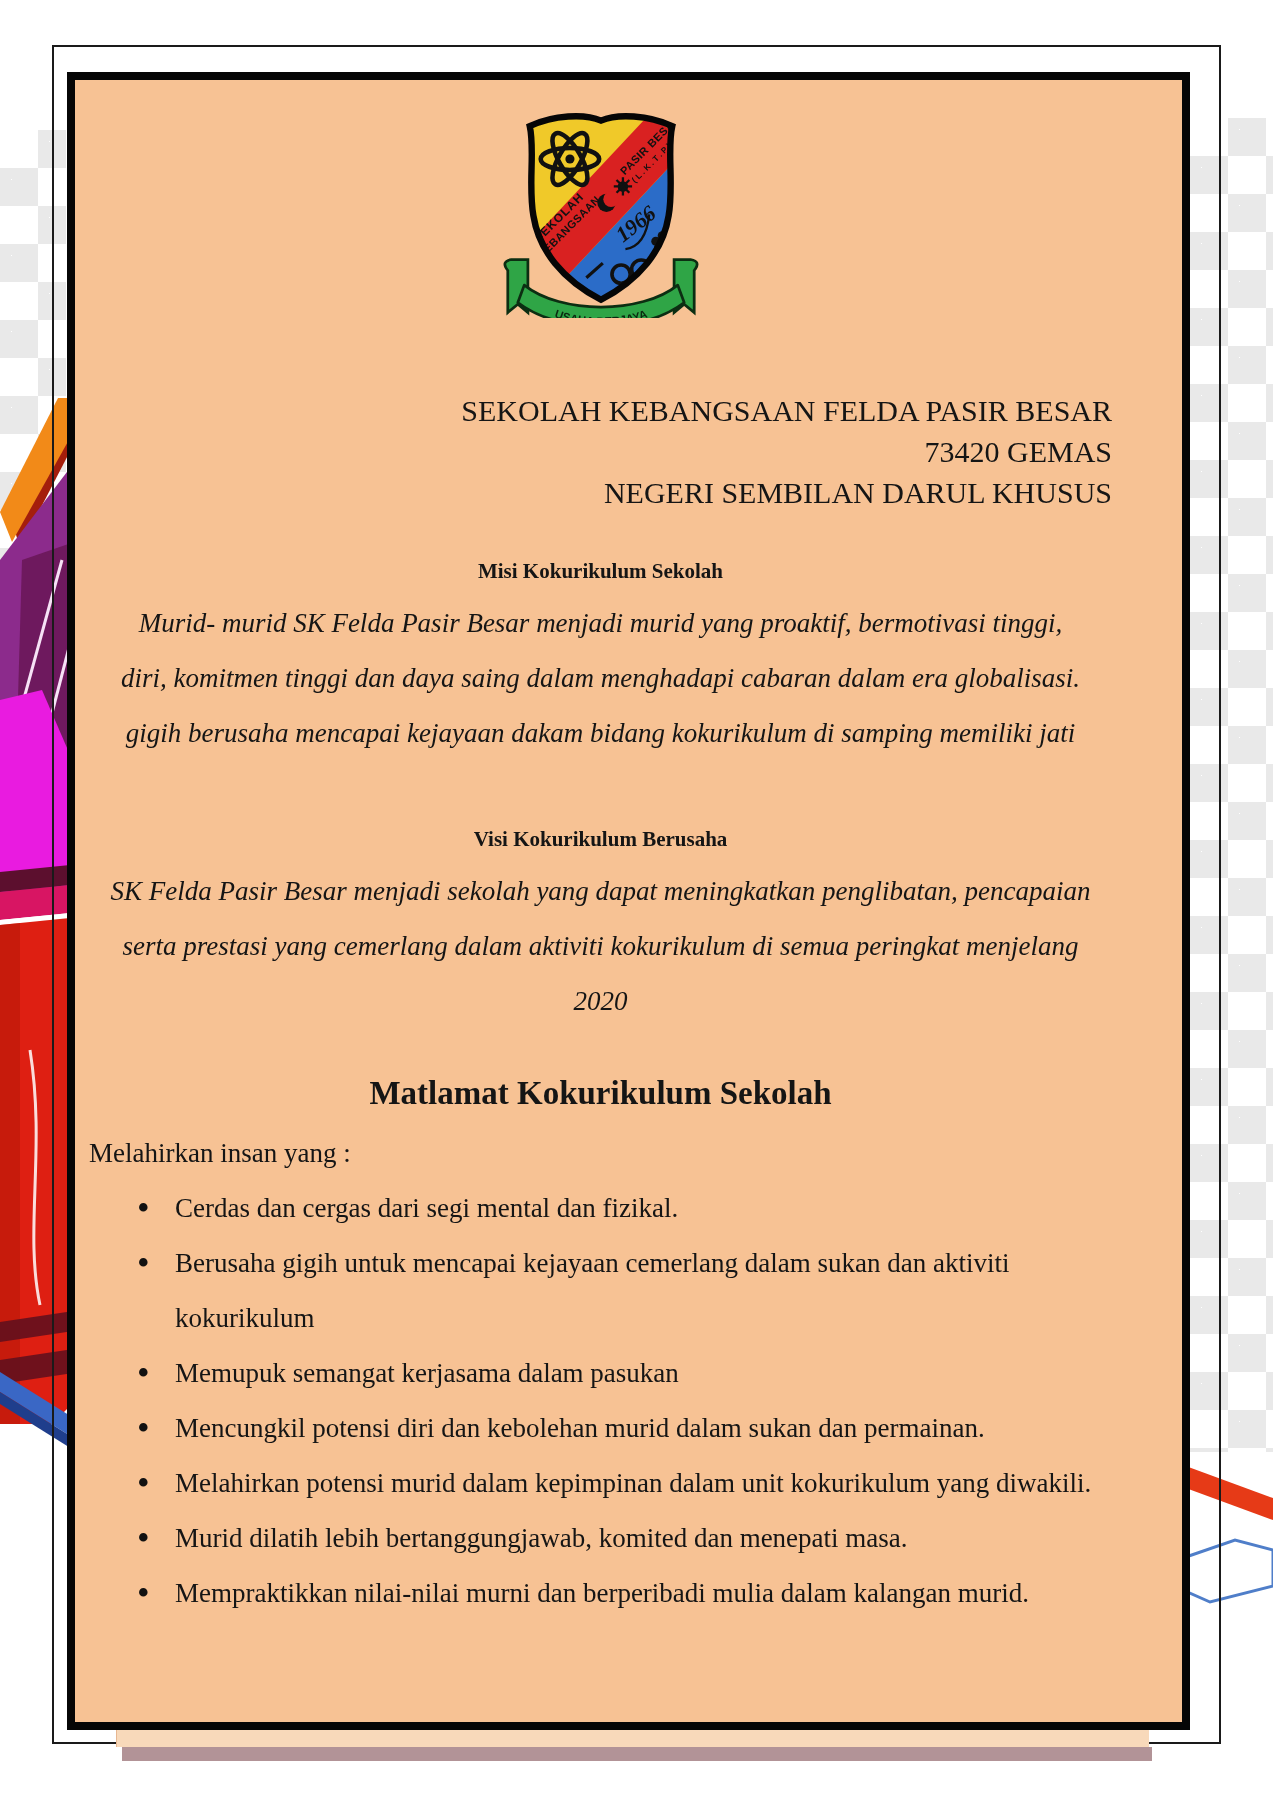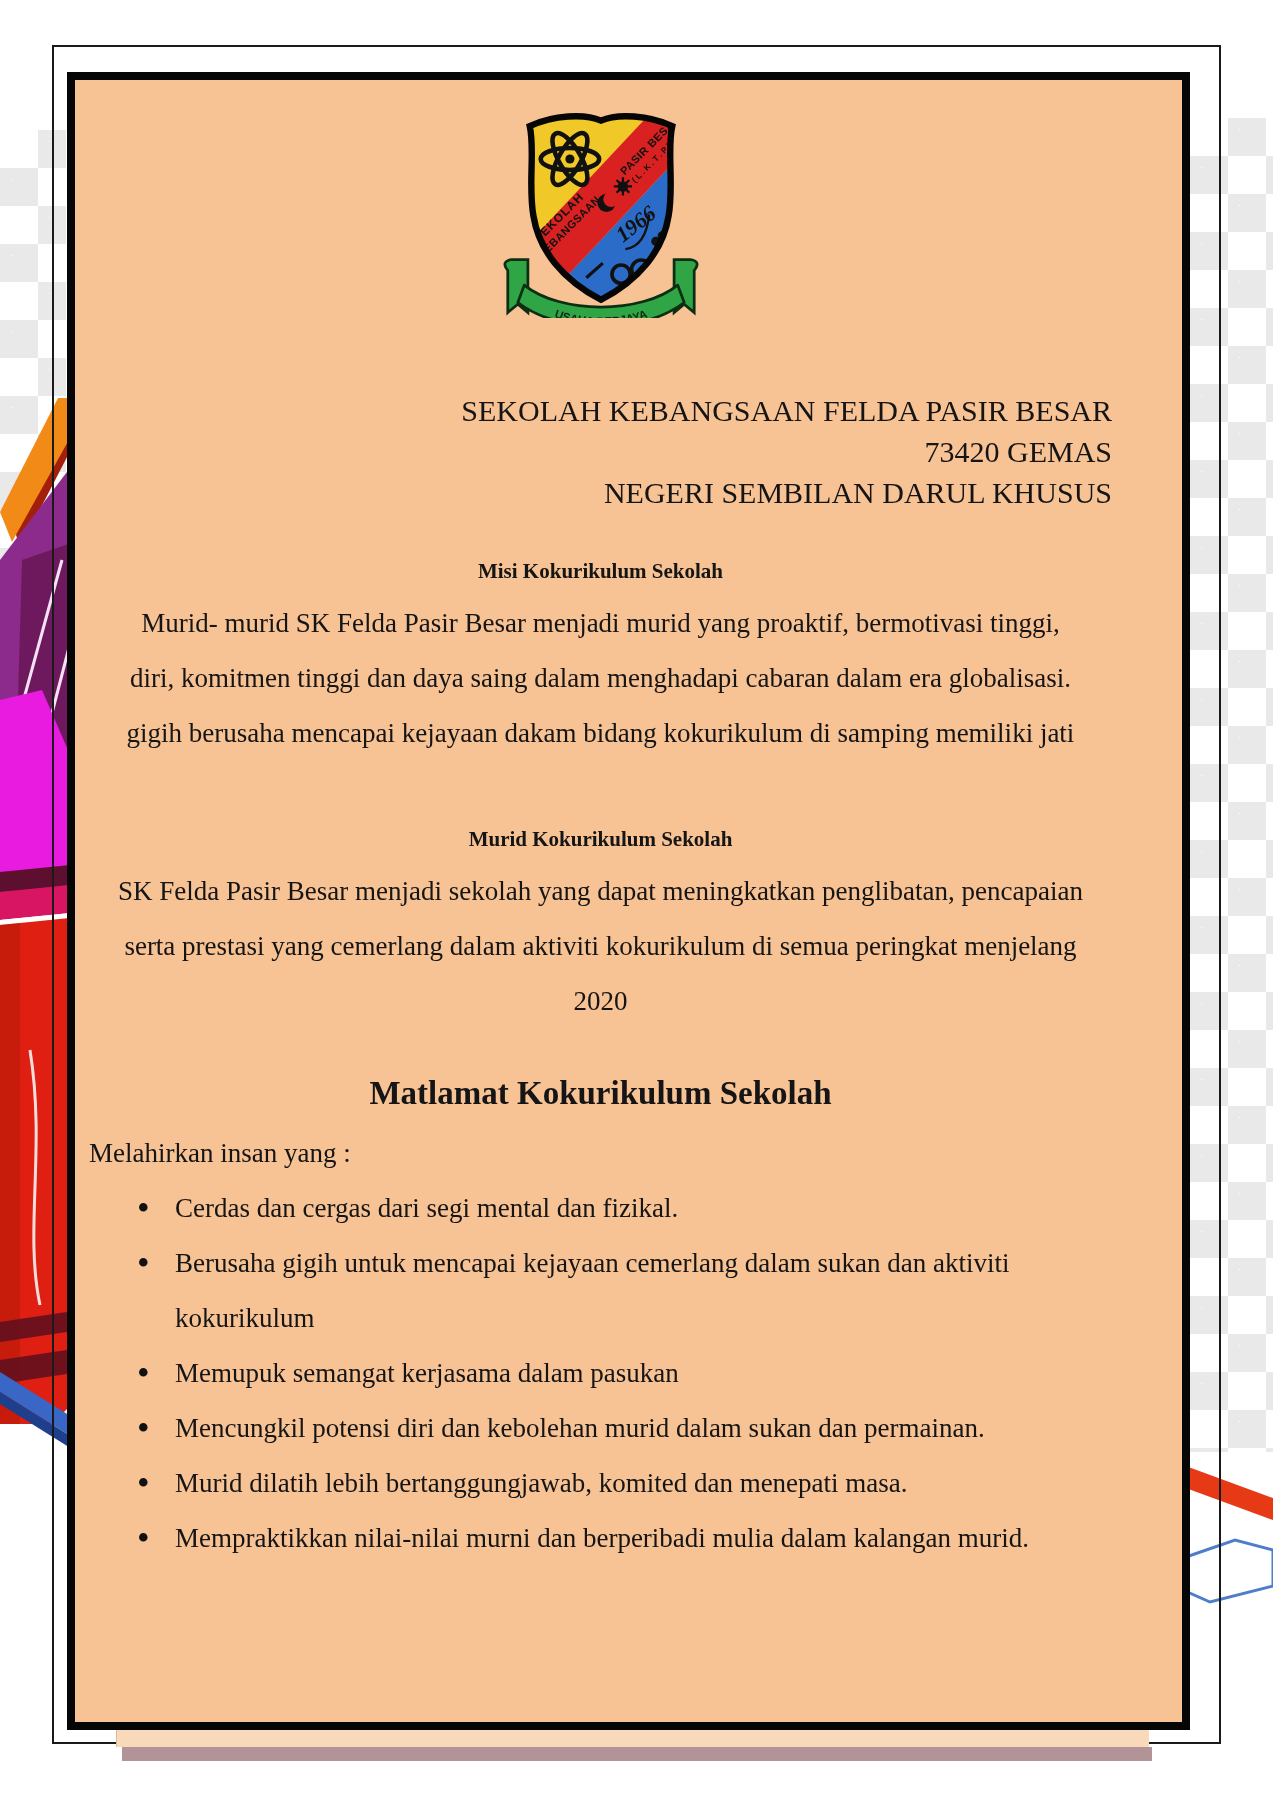--- a/index.html
+++ b/index.html
@@ -36,21 +36,21 @@
 
   .logo-wrap { text-align:center; margin-top:26px; height:214px; }
 
   .school-title { margin-top:70px; font-size:30px; line-height:41px; text-align:right; white-space:nowrap; }
 
   .section-heading { margin-top:46px; font-size:21px; font-weight:bold; text-align:center; }
   #visi-heading    { margin-top:66px; }
   #matlamat-heading{ font-size:33px; }
 
   .para { margin-top:12px; font-size:27px; line-height:55px; text-align:center; }
-  .para > div { white-space:nowrap; }
+  .para > div { white-space:nowrap;font-style:italic; }
 
   .intro { margin-top:14px; font-size:27px; line-height:55px; }
 
   ul.goals { margin:0; padding:0; list-style:none; font-size:27px; line-height:55px; }
   ul.goals li { position:relative; padding-left:86px; }
   ul.goals li::before {
     content:"\2022"; position:absolute; left:48px; top:0;
     font-size:36px; line-height:55px; color:#111;
   }
 </style>
@@ -191,34 +191,35 @@
         <div>NEGERI SEMBILAN DARUL KHUSUS</div>
       </div>
 
       <div class="section-heading" id="misi-heading">Misi Kokurikulum Sekolah</div>
       <div class="para">
         <div>Murid- murid SK Felda Pasir Besar menjadi murid yang proaktif, bermotivasi tinggi,</div>
         <div>diri, komitmen tinggi dan daya saing dalam menghadapi cabaran dalam era globalisasi.</div>
         <div>gigih berusaha mencapai kejayaan dakam bidang kokurikulum di samping memiliki jati</div>
       </div>
 
-      <div class="section-heading" id="visi-heading">Murid Kokurikulum Sekolah</div>
+      <div class="section-heading" id="visi-heading">Visi Kokurikulum Berusaha</div>
       <div class="para">
         <div>SK Felda Pasir Besar menjadi sekolah yang dapat meningkatkan penglibatan, pencapaian</div>
         <div>serta prestasi yang cemerlang dalam aktiviti kokurikulum di semua peringkat menjelang</div>
         <div>2020</div>
       </div>
 
       <div class="section-heading" id="matlamat-heading">Matlamat Kokurikulum Sekolah</div>
       <div class="intro">Melahirkan insan yang :</div>
 
       <ul class="goals">
         <li>Cerdas dan cergas dari segi mental dan fizikal.</li>
         <li>Berusaha gigih untuk mencapai kejayaan cemerlang dalam sukan dan aktiviti kokurikulum</li>
         <li>Memupuk semangat kerjasama dalam pasukan</li>
         <li>Mencungkil potensi diri dan kebolehan murid dalam sukan dan permainan.</li>
+        <li>Melahirkan potensi murid dalam kepimpinan dalam unit kokurikulum yang diwakili.</li>
         <li>Murid dilatih lebih bertanggungjawab, komited dan menepati masa.</li>
         <li>Mempraktikkan nilai-nilai murni dan berperibadi mulia dalam kalangan murid.</li>
       </ul>
 
     </div>
   </div>
 </div>
 
 </body></html>

